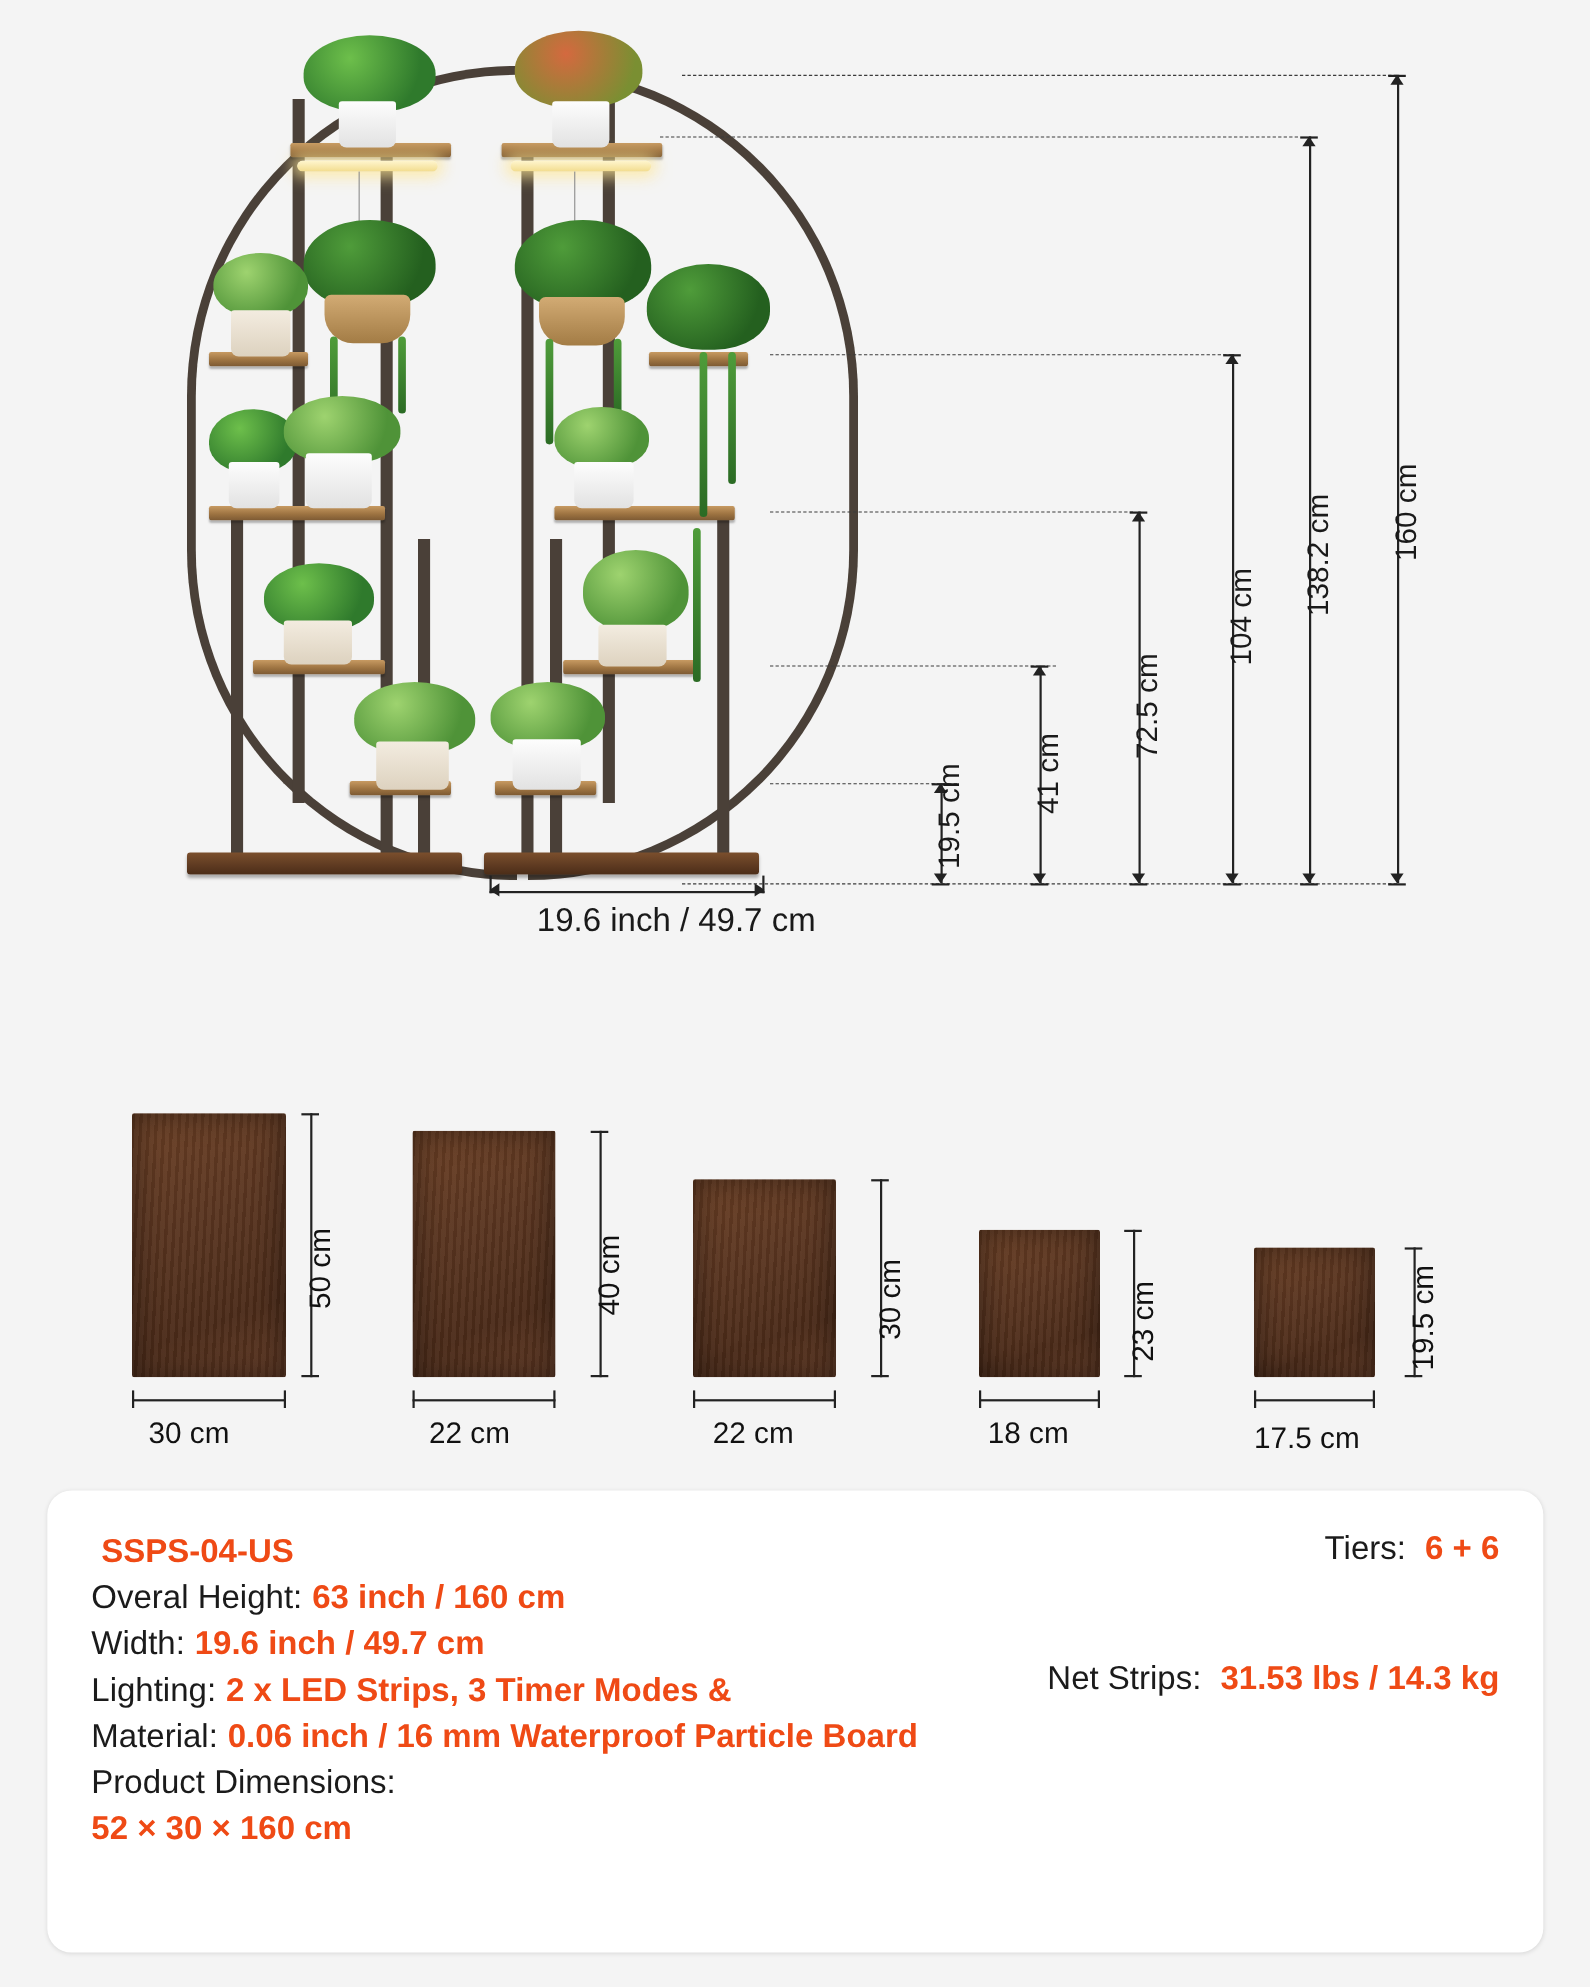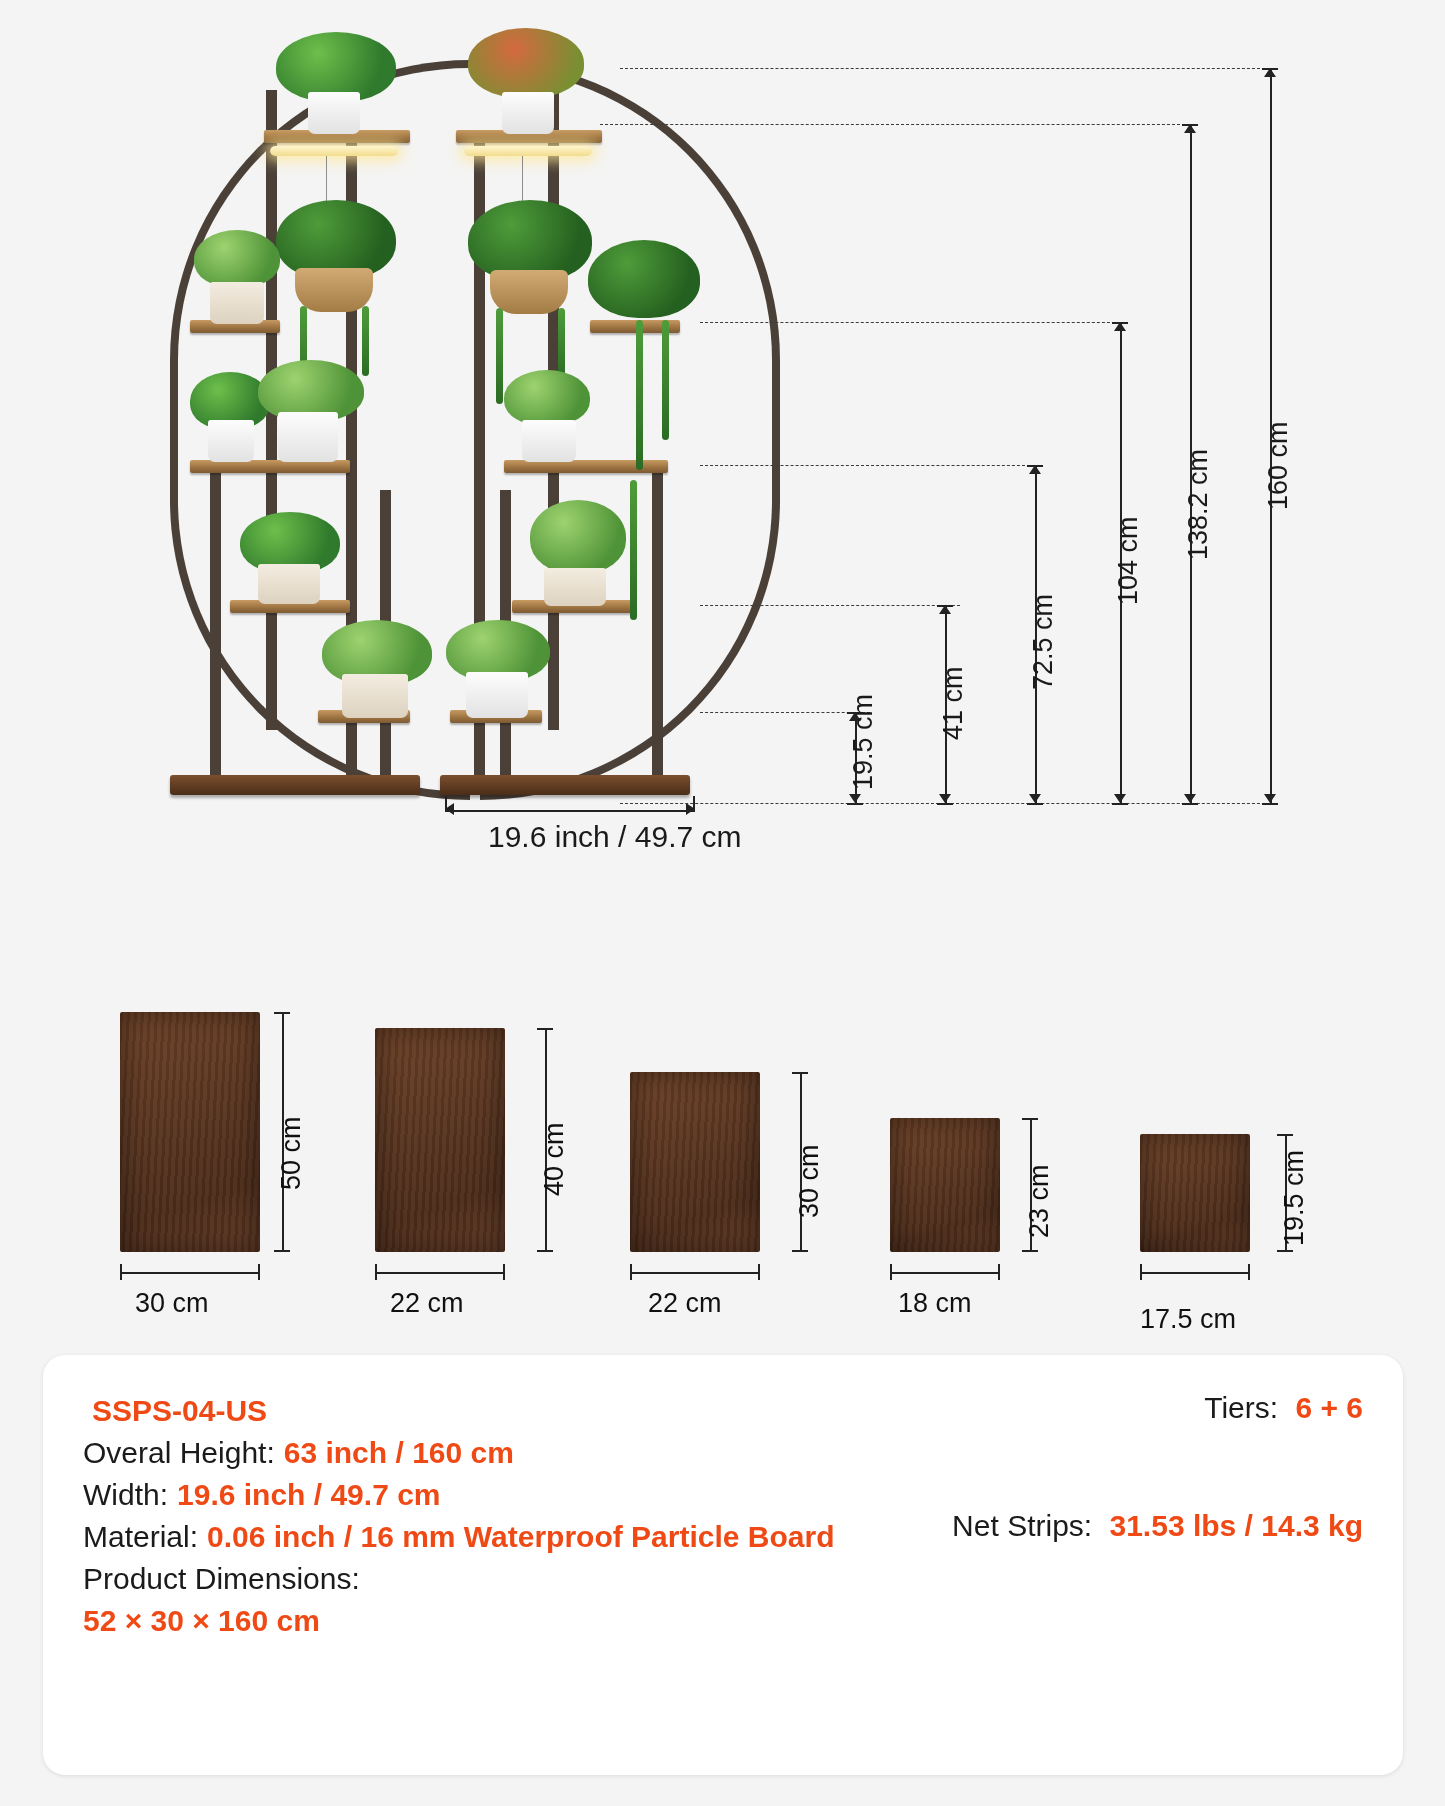--- a/index.html
+++ b/index.html
@@ -319,40 +319,44 @@
     <div class="sw-label" style="left:898px;top:288px;">18 cm</div>
 
     <div class="swatch" style="left:1140px;top:134px;width:110px;height:118px;"></div>
     <div class="dimline dim-v" style="left:1285px;top:134px;height:118px;"></div>
     <div class="tick" style="left:1277px;top:134px;"></div>
     <div class="tick" style="left:1277px;top:250px;"></div>
     <div class="sw-label rot" style="left:1279px;top:246px;transform:rotate(-90deg);transform-origin:left top;">19.5 cm</div>
     <div class="dimline dim-h" style="left:1140px;top:272px;width:110px;"></div>
     <div class="tickv" style="left:1140px;top:264px;"></div>
     <div class="tickv" style="left:1248px;top:264px;"></div>
-    <div class="sw-label" style="left:1140px;top:304px;">17.5 cm</div>
+    <div class="sw-label" style="left:1140px;top:292px;">17.5 cm</div>
   </div>
 
   <div id="spec-card">
     <div class="spec-list">
 
       <div class="spec-row">
         <span class="spec-val">SSPS-04-US</span>
       </div>
 
       <div class="spec-row">
         <span class="spec-key">Overal Height:</span>
         <span class="spec-val">63 inch / 160 cm</span>
       </div>
 
       <div class="spec-row">
         <span class="spec-key">Width:</span>
         <span class="spec-val">19.6 inch / 49.7 cm</span>
       </div>
 
+      <div class="spec-row">
+        <span class="spec-key">Lighting:</span>
+        <span class="spec-val">2 x LED Strips, 3 Timer Modes &amp;</span>
+      </div>
 
       <div class="spec-row">
         <span class="spec-key">Material:</span>
         <span class="spec-val">0.06 inch / 16 mm Waterproof Particle Board</span>
       </div>
 
       <div class="spec-row">
         <span class="spec-key">Product Dimensions:</span>
       </div>
       <div class="spec-cont">52 × 30 × 160 cm</div>

